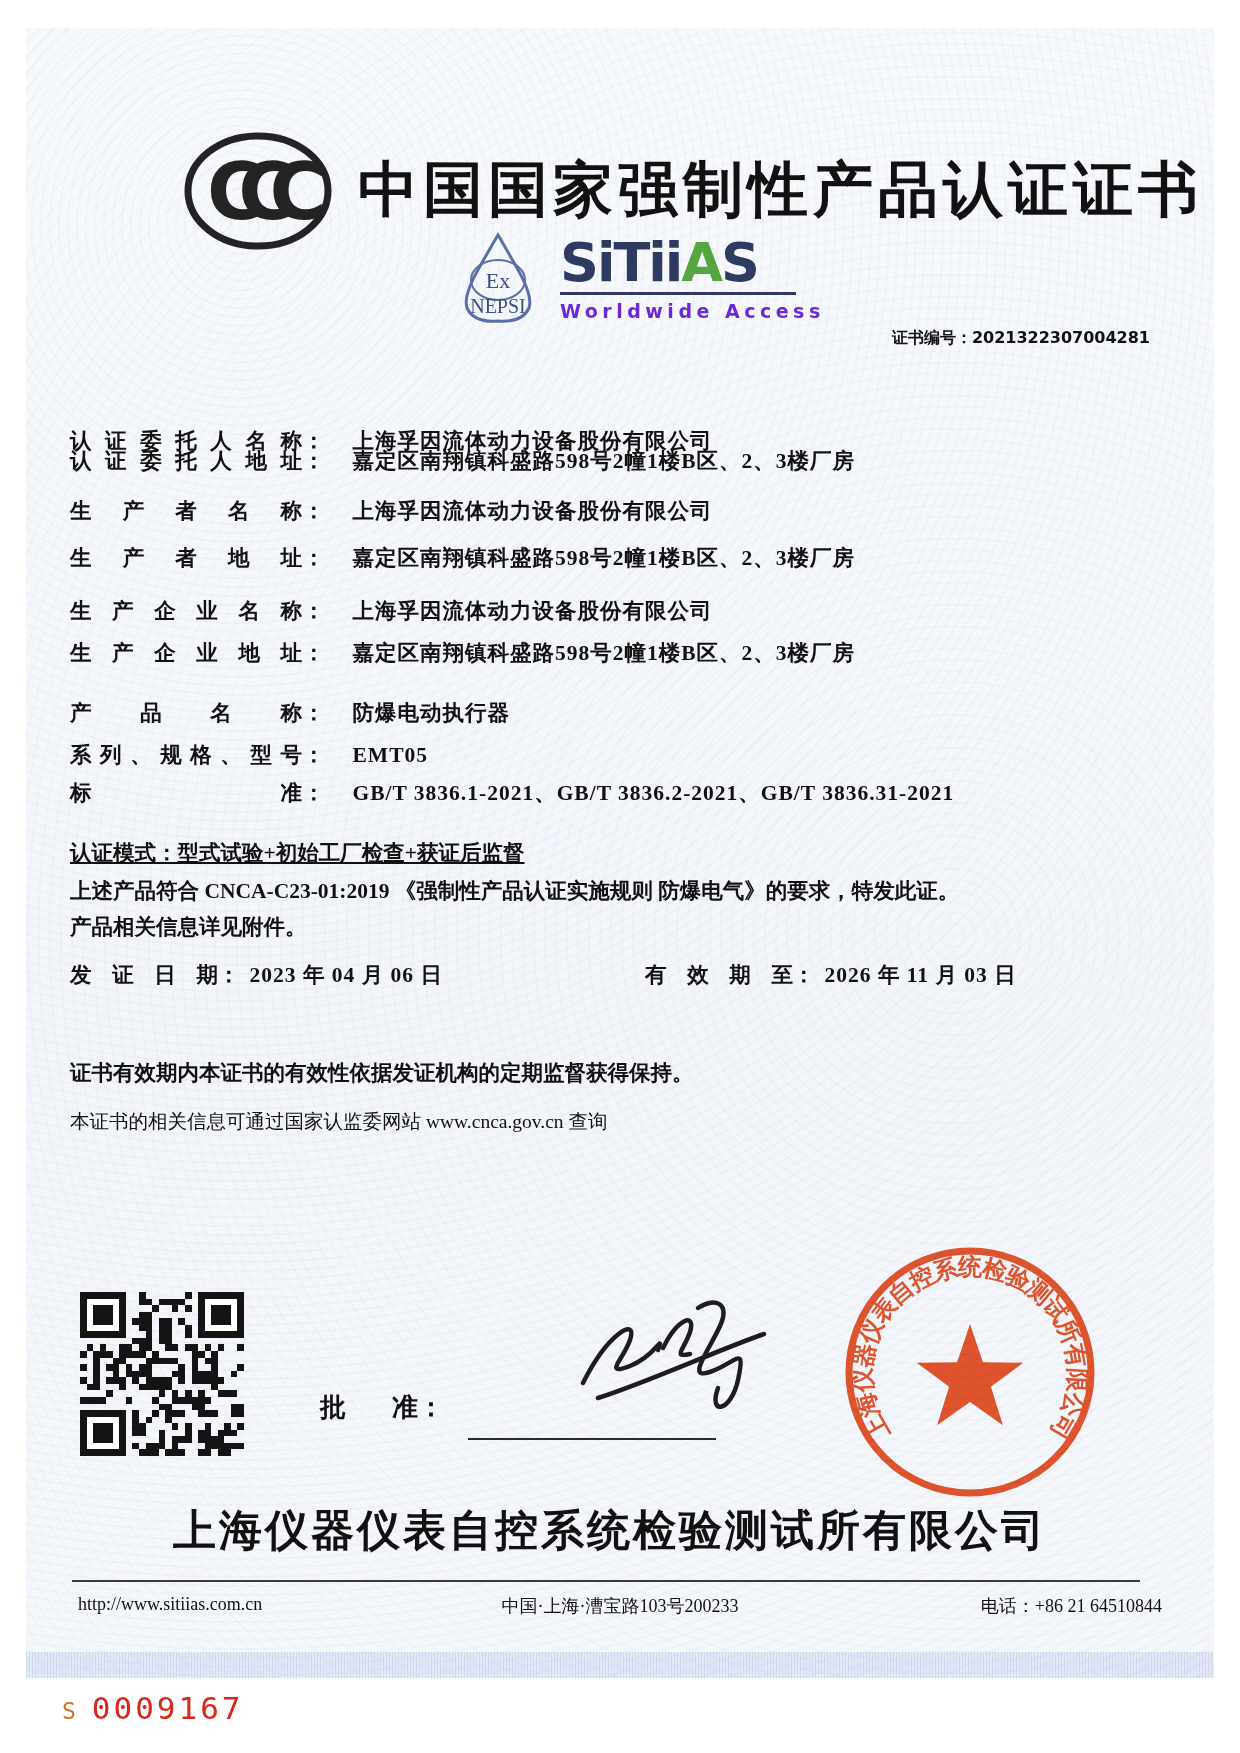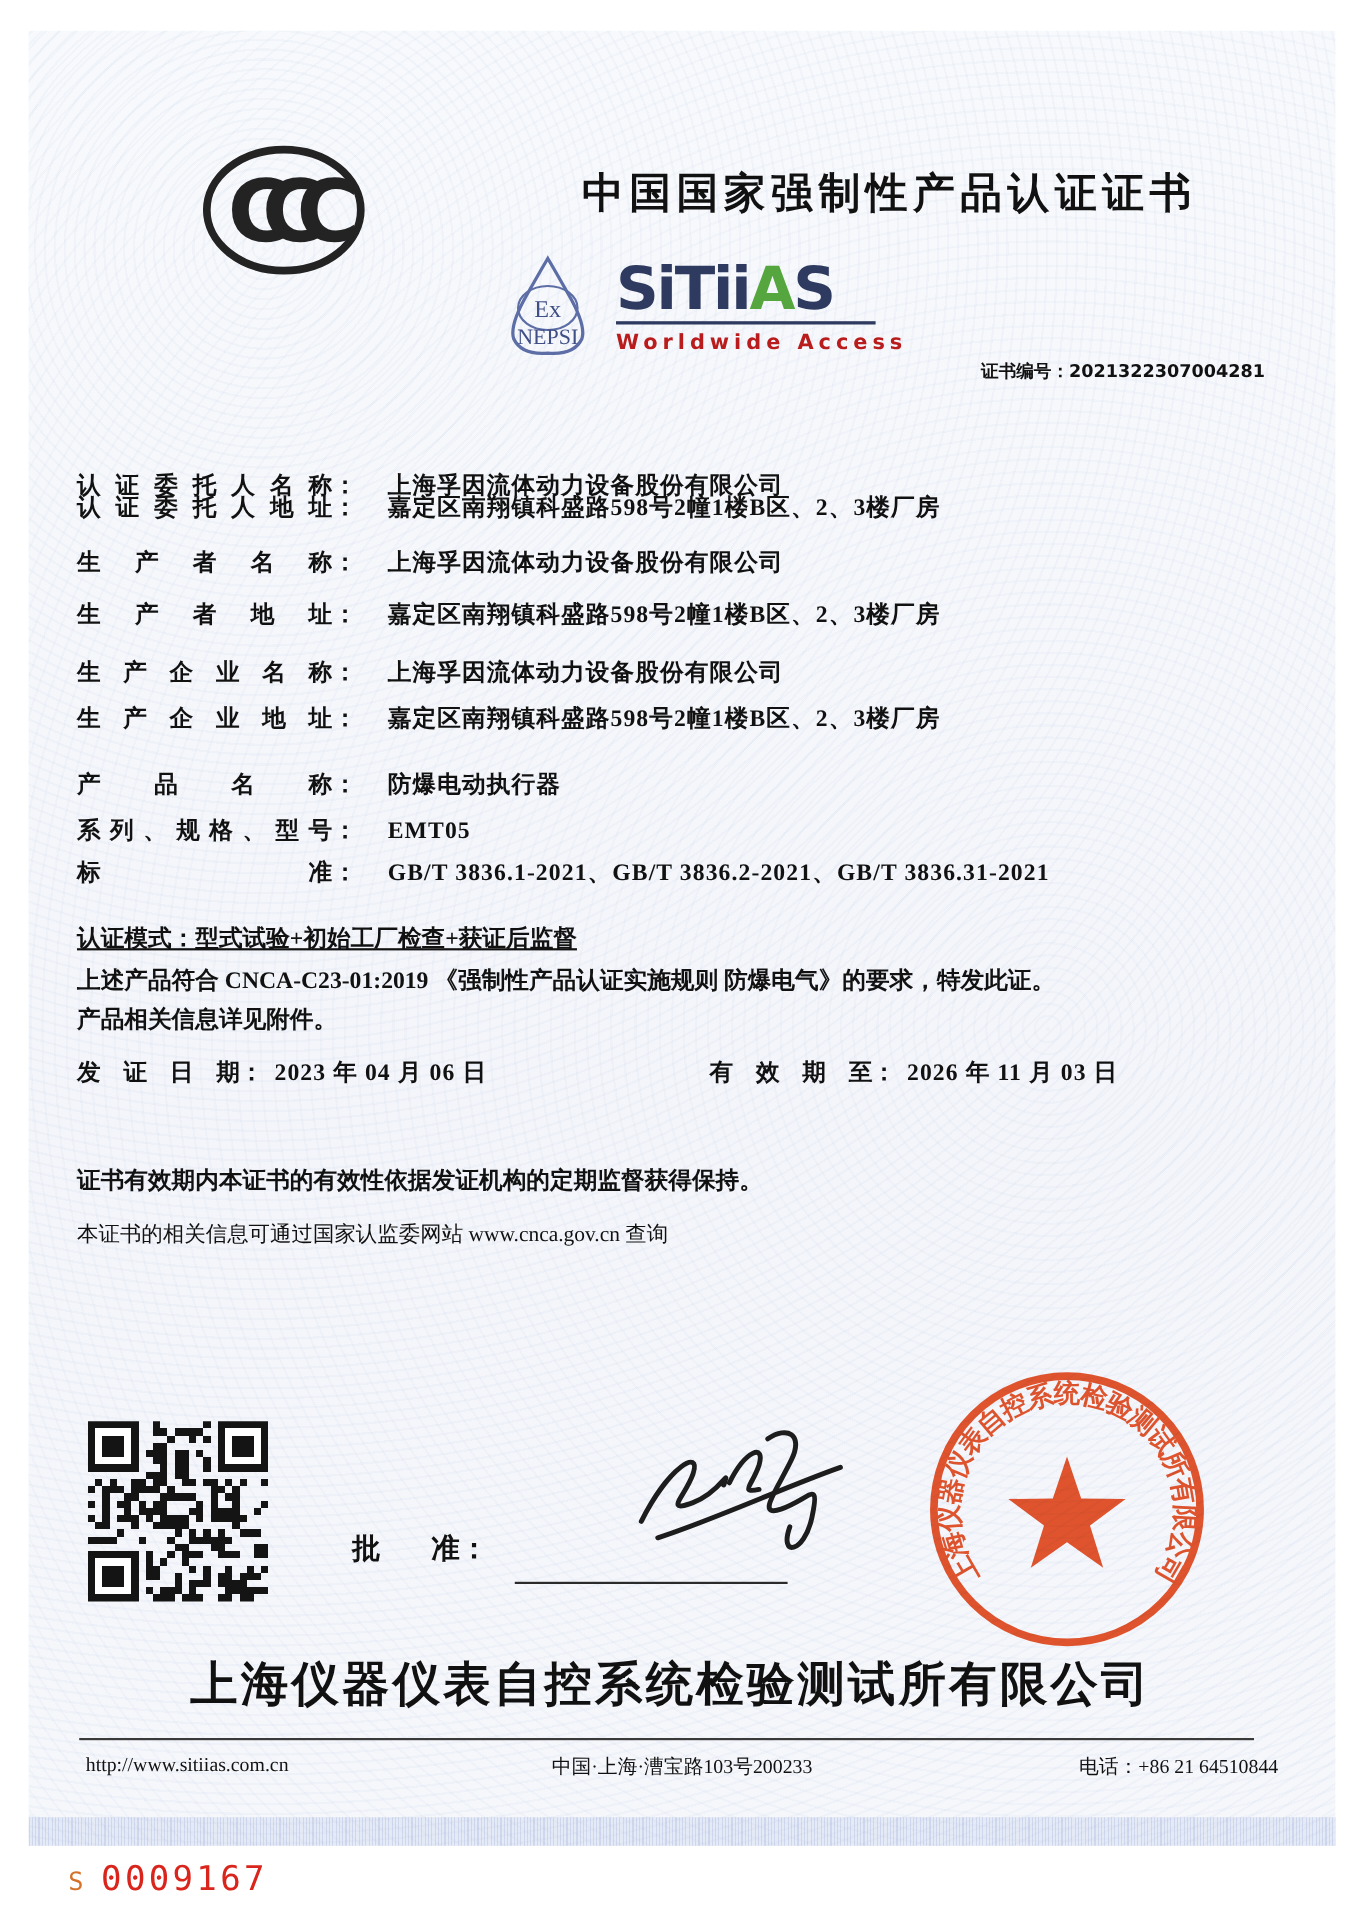--- a/index.html
+++ b/index.html
@@ -9,21 +9,21 @@
         background:
           repeating-radial-gradient(circle at 18% 12%, rgba(185,198,224,.10) 0 2px, rgba(0,0,0,0) 2px 9px),
           repeating-radial-gradient(circle at 78% 55%, rgba(185,198,224,.09) 0 2px, rgba(0,0,0,0) 2px 11px),
           linear-gradient(180deg,#f7f9fc 0%,#f3f5fa 60%,#f5f7fb 100%);}
   .paper-edge-band{position:absolute;left:26px;top:1652px;width:1188px;height:26px;
         background:
           repeating-linear-gradient(90deg, rgba(130,150,205,.22) 0 1px, rgba(0,0,0,0) 1px 3px),
           rgba(198,210,238,.35);}
   .abs{position:absolute;}
   .title{font-family:"DejaVu Sans","Liberation Sans",sans-serif;font-weight:bold;
-         font-size:38px;letter-spacing:5px;text-align:right;white-space:nowrap;}
+         font-size:60px;letter-spacing:5px;text-align:right;white-space:nowrap;}
   .certno{font-family:"DejaVu Sans","Liberation Sans",sans-serif;font-weight:bold;font-size:16px;
           text-align:right;white-space:nowrap;}
   .frow{position:absolute;left:70px;white-space:nowrap;font-weight:bold;font-size:21.5px;}
   .flabel{display:inline-block;width:232px;text-align:justify;text-align-last:justify;vertical-align:bottom;}
   .fcolon{display:inline-block;margin-left:1px;}
   .fvalue{display:inline-block;margin-left:28px;letter-spacing:1px;}
   .bold-line{font-weight:bold;font-size:21.5px;white-space:nowrap;}
   .dlabel{display:inline-block;width:148px;text-align:justify;text-align-last:justify;vertical-align:bottom;}
   .dvalue{margin-left:10px;letter-spacing:1px;}
   .note2{font-size:19.5px;font-weight:normal;}
@@ -67,21 +67,21 @@
       <text x="52" y="57" text-anchor="middle" font-size="22" fill="#3f4f86" font-family="Liberation Serif, serif">Ex</text>
       <text x="52" y="82" text-anchor="middle" font-size="20" fill="#3f4f86" font-family="Liberation Serif, serif">NEPSI</text>
     </svg>
   </div>
 
   <div class="abs" style="left:560px;top:238px;">
     <div class="sitiias-word">
       <span style="color:#2e3a5f;text-align:center;">SiTii</span><span style="color:#55a63e;">A</span><span style="color:#2e3a5f;">S</span>
     </div>
     <div class="sitiias-rule" style="width:236px;background:#2e3a5f;"></div>
-    <div class="sitiias-tag" style="color:#b91c1c;">Worldwide Access</div>
+    <div class="sitiias-tag" style="color:#6d28d9;">Worldwide Access</div>
   </div>
 
   <div class="abs certno" style="right:90px;top:328px;">
     <span>证书编号：</span><span>2021322307004281</span>
   </div>
 
   <div class="frow" style="top:398px;margin-top:28px;">
     <span class="flabel">认证委托人名称</span><span class="fcolon">：</span><span class="fvalue">上海孚因流体动力设备股份有限公司</span>
   </div>
   <div class="frow" style="top:446px;">

